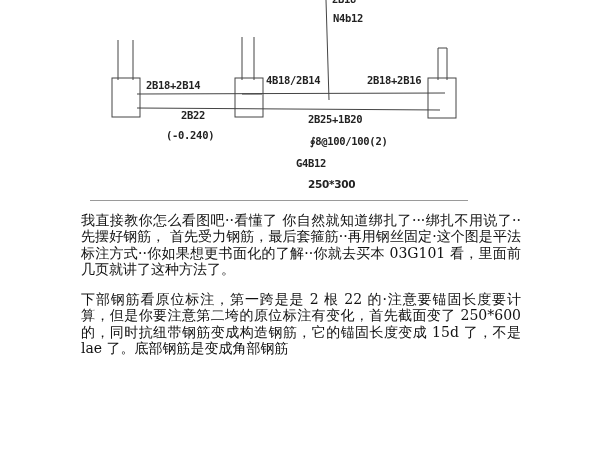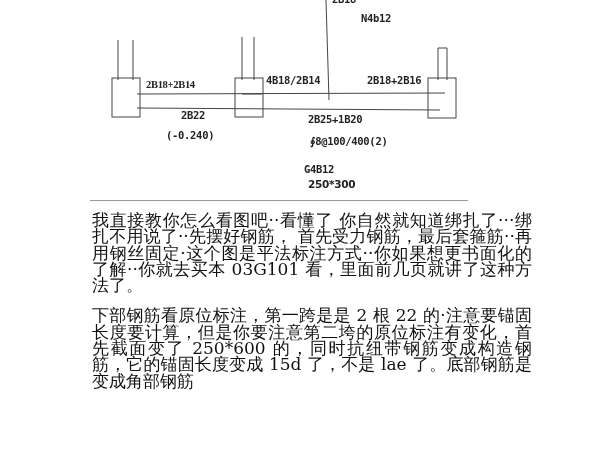--- a/index.html
+++ b/index.html
@@ -39,24 +39,24 @@
     .divider {
       position: absolute;
       left: 90px;
       top: 200px;
       width: 378px;
       height: 1px;
       background: #9a9a9a;
     }
     .text-area {
       position: absolute;
-      left: 92px;
+      left: 81px;
       top: 212px;
       width: 440px;
-      font-size: 17px;
+      font-size: 14px;
       line-height: 16.3px;
       color: #111;
     }
     .para {
       margin: 0 0 14px 0;
       text-align: justify;
     }
   </style>
 </head>
 <body>
@@ -81,29 +81,29 @@
 
       <line x1="137" y1="94" x2="445" y2="93"></line>
 
       <line x1="137" y1="108" x2="440" y2="110"></line>
 
       <line x1="326" y1="0" x2="329" y2="100"></line>
     </g>
   </svg>
 
   <div class="dlabel" style="left:332px; top:-7px;">2B18</div>
-  <div class="dlabel" style="left:333px; top:12px;margin-left:28px;">N4b12</div>
-  <div class="dlabel" style="left:146px; top:79px;font-family:Liberation Serif, serif;">2B18+2B14</div>
+  <div class="dlabel" style="left:333px; top:12px;">N4b12</div>
+  <div class="dlabel" style="left:146px; top:79px;">2B18+2B14</div>
   <div class="dlabel" style="left:266px; top:74px;">4B18/2B14</div>
   <div class="dlabel" style="left:367px; top:74px;">2B18+2B16</div>
   <div class="dlabel" style="left:166px; top:109px;margin-left:15px;">2B22</div>
   <div class="dlabel" style="left:166px; top:129px;">(-0.240)</div>
   <div class="dlabel" style="left:308px; top:113px;">2B25+1B20</div>
-  <div class="dlabel" style="left:310px; top:135px;">∮8@100/400(2)</div>
-  <div class="dlabel" style="left:304px; top:157px;margin-top:6px;">G4B12</div>
+  <div class="dlabel" style="left:310px; top:135px;">∮8@100/100(2)</div>
+  <div class="dlabel" style="left:296px; top:157px;">G4B12</div>
   <div class="dlabel" style="left:308px; top:178px; font-family:'DejaVu Sans', sans-serif;">250*300</div>
 </div>
 
 <div class="divider"></div>
 
 <div class="text-area">
   <p class="para">我直接教你怎么看图吧··看懂了 你自然就知道绑扎了···绑扎不用说了··先摆好钢筋， 首先受力钢筋，最后套箍筋··再用钢丝固定·这个图是平法标注方式··你如果想更书面化的了解··你就去买本 03G101 看，里面前几页就讲了这种方法了。</p>
   <p class="para">下部钢筋看原位标注，第一跨是是 2 根 22 的·注意要锚固长度要计算，但是你要注意第二垮的原位标注有变化，首先截面变了 250*600 的，同时抗纽带钢筋变成构造钢筋，它的锚固长度变成 15d 了，不是 lae 了。底部钢筋是变成角部钢筋</p>
 </div>
 

